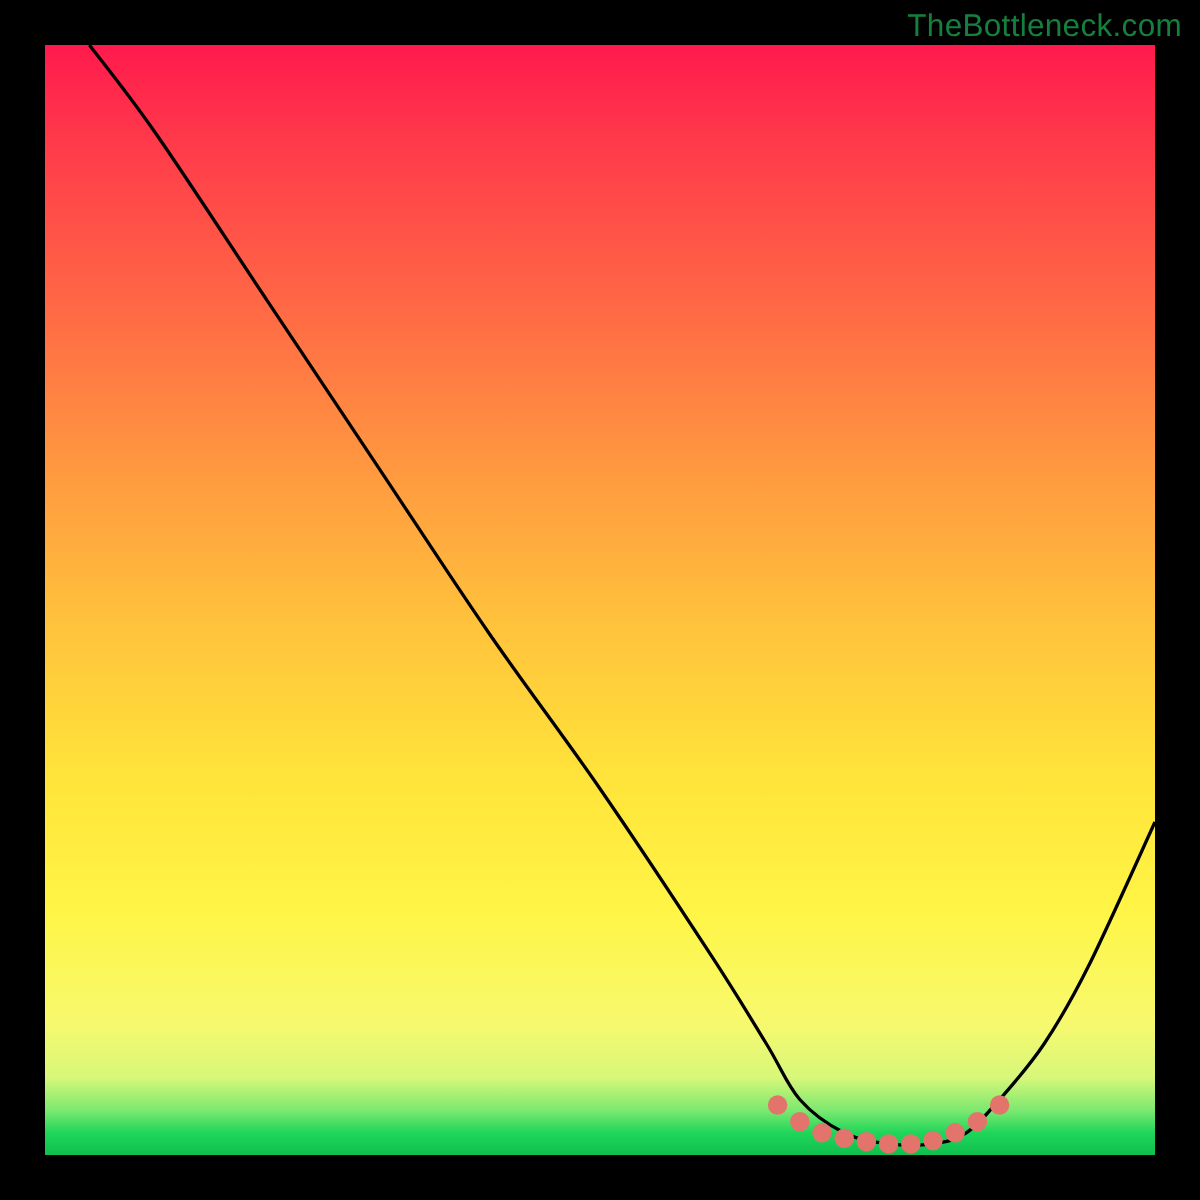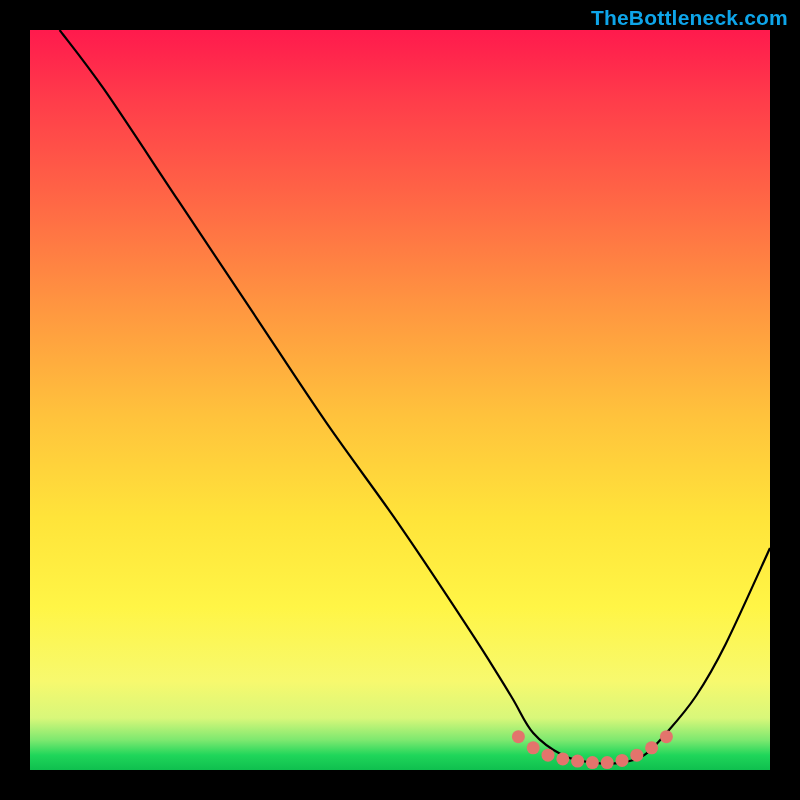--- a/index.html
+++ b/index.html
@@ -44,23 +44,23 @@
       #d8f77a 93%,
       #7be86f 96%,
       #1fd65a 98%,
       #0fbf4e 100%
     );
   }
   .watermark {
     position: absolute;
     top: 6px;
     right: 12px;
-    color: #0ea5e9;
+    color: #15803d;
     font-size: 21px;
-    font-weight: 700;
+    font-weight: 400;
     letter-spacing: 0.2px;
     user-select: none;
     text-align: center;
   }
   svg.curve, svg.markers {
     position: absolute;
     left: 0;
     top: 0;
     width: 740px;
     height: 740px;

